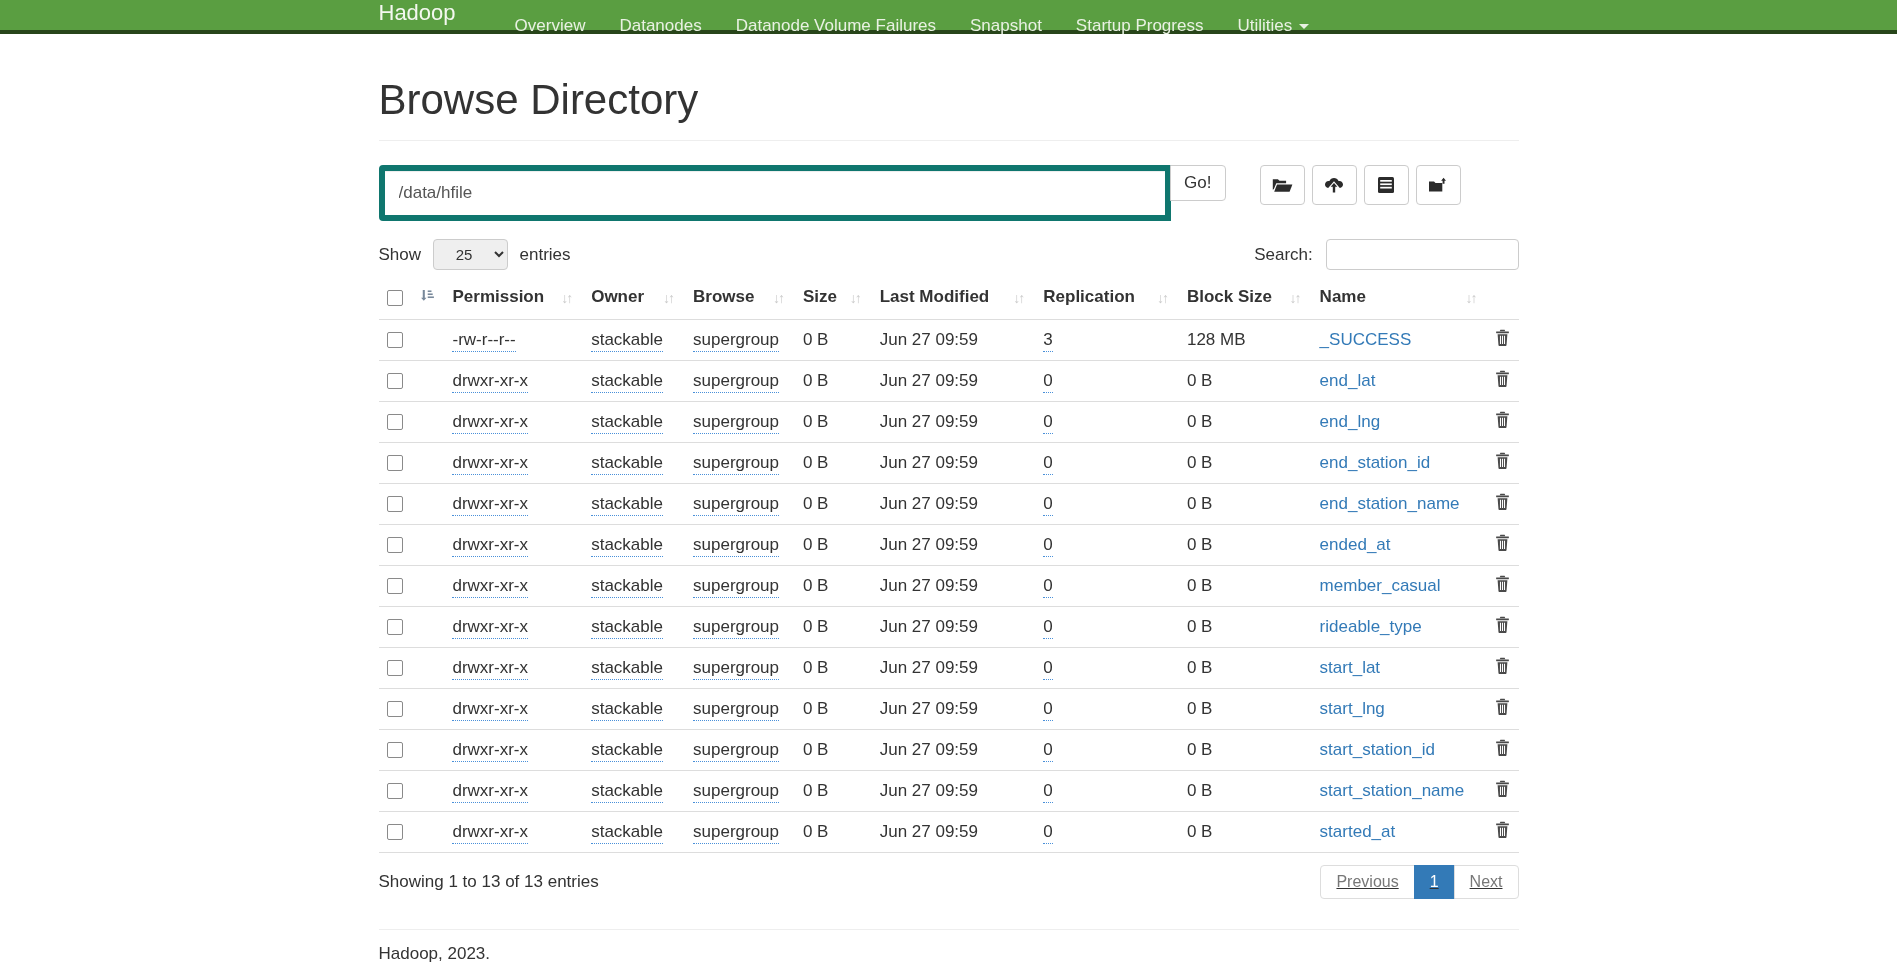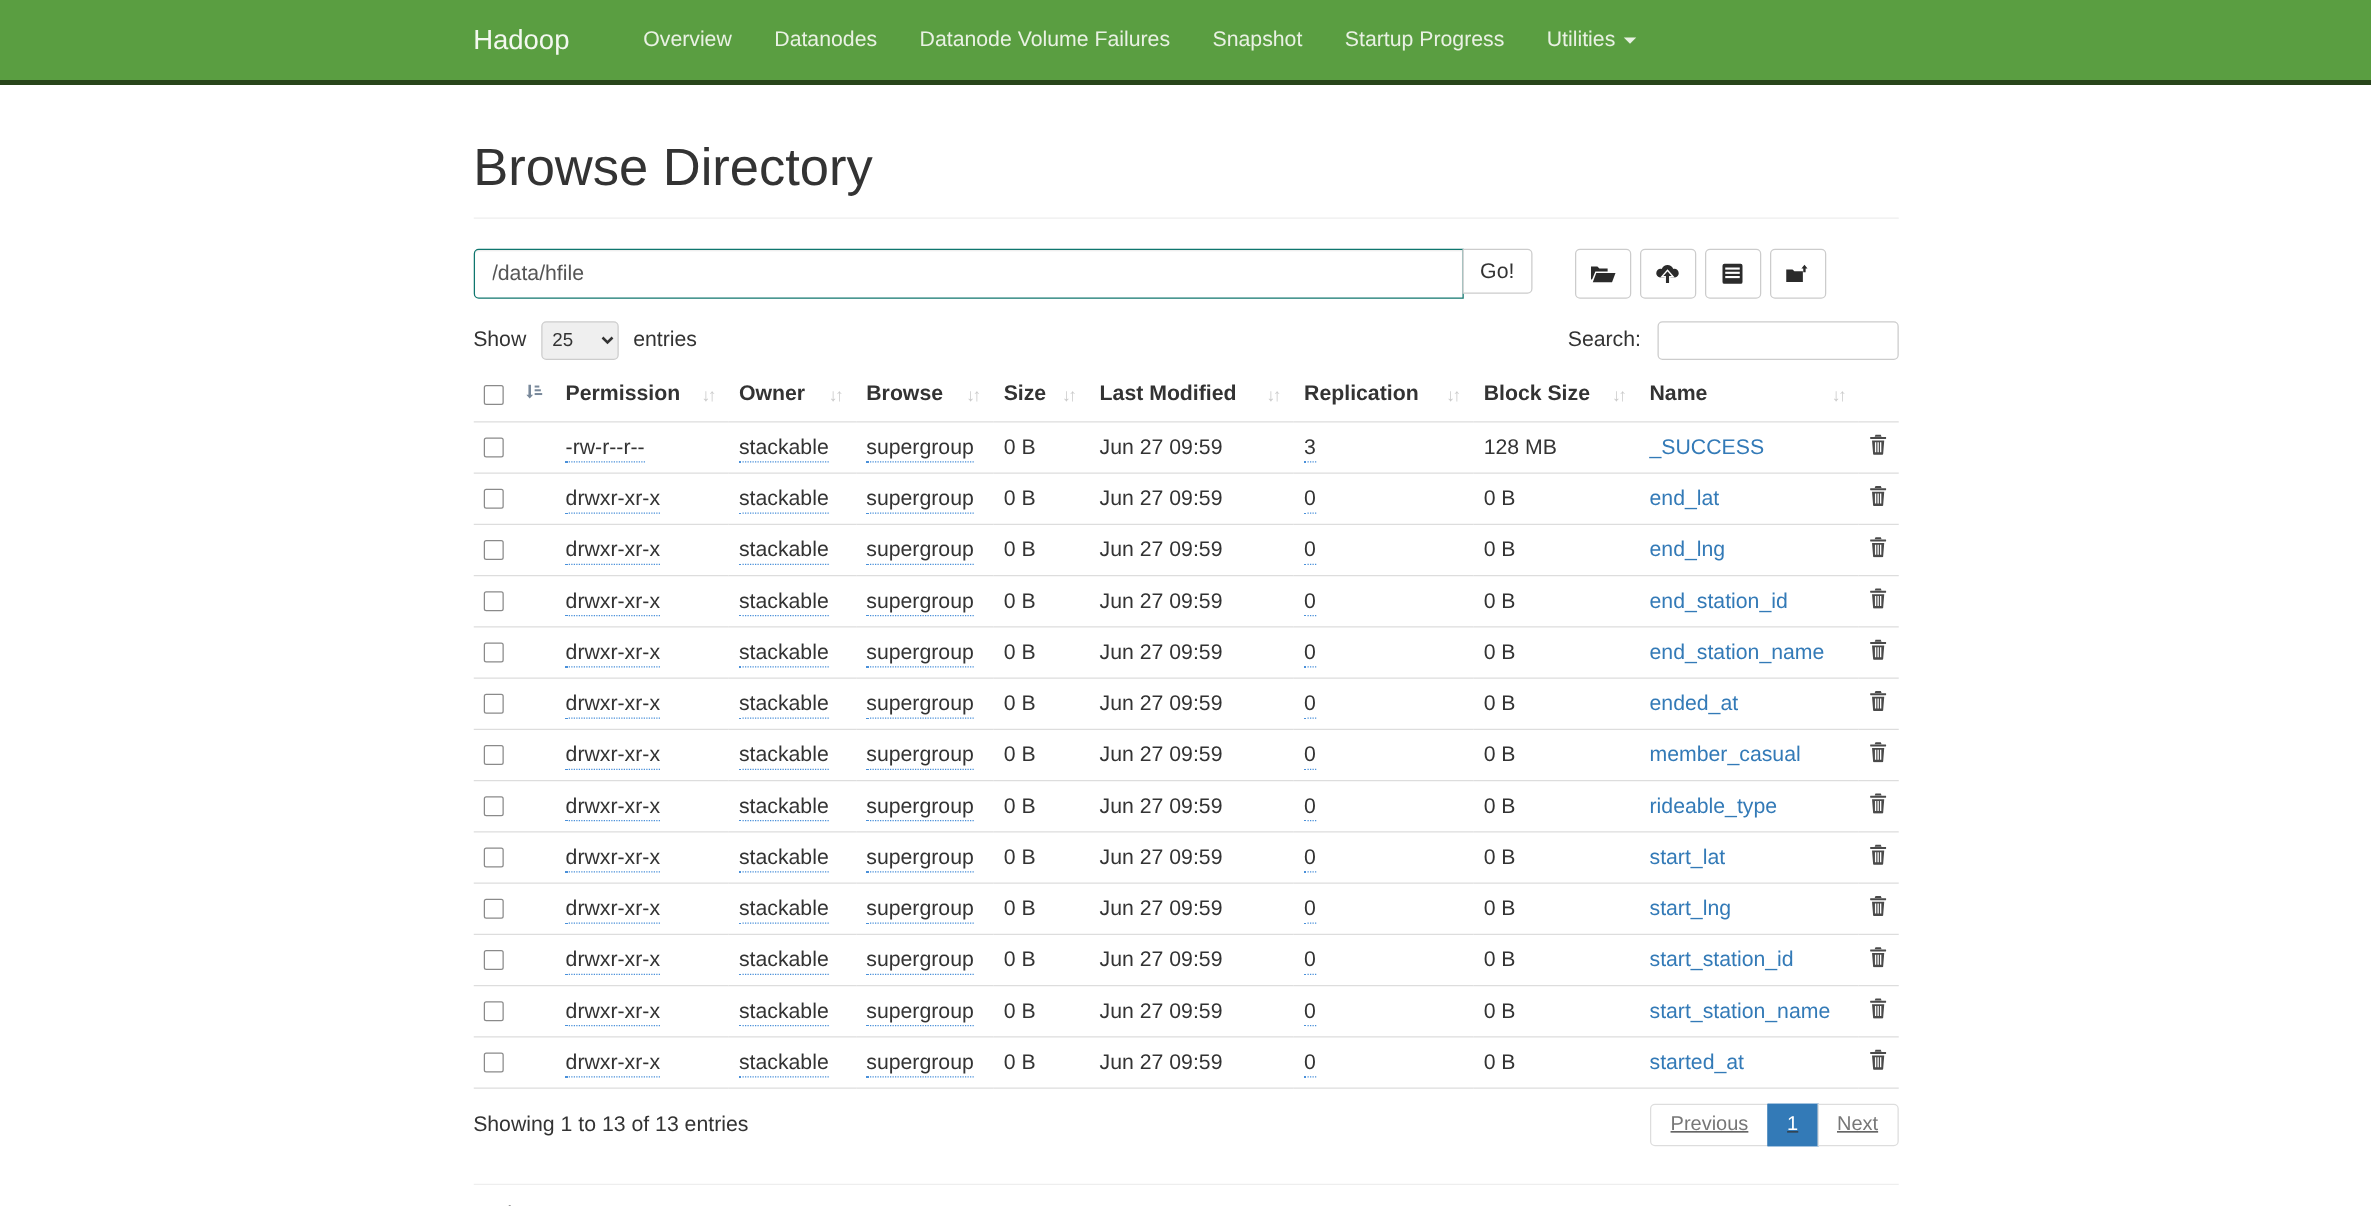--- a/index.html
+++ b/index.html
@@ -7,49 +7,49 @@
   body {
     width: 1897px; height: 965px; overflow: hidden;
     background:#fff; color:#333;
     font-family:"Liberation Sans", sans-serif;
     font-size:17px;
   }
   .container { width:1140px; margin:0 auto; }
 
   
   .navbar { background:#5a9e41; border-bottom:4px solid #28451a; }
-  .nav-inner { height:64px; display:flex; align-items:center; }
+  .nav-inner { height:30px; display:flex; align-items:flex-start; }
   .brand { font-size:22px; color:#f4f8f0; margin-right:26px; cursor:pointer; white-space:nowrap; }
   .nav-links { display:flex; list-style:none; margin:16px; padding:0; }
   .nav-links li { padding:0 17px; font-size:17px; color:#e9f1e3; cursor:pointer; white-space:nowrap; }
   .caret { display:inline-block; margin-left:7px; vertical-align:middle;
            border-left:5px solid transparent; border-right:5px solid transparent; border-top:5px solid #e9f1e3; }
 
   
   h1 { font-size:42px; font-weight:500; margin:42px 0 14px; color:#333; }
   hr { border:0; border-top:1px solid #eee; margin:16px 0 24px; }
 
   
   .path-row { display:flex; align-items:flex-start; margin-bottom:18px; }
   .input-group { display:flex; width:847px; }
-  .path-input { flex:1; height:40px; border:1px solid #0f766e; border-radius:4px 0 0 4px;
+  .path-input { flex:1; height:56px; border:6px solid #0f766e; border-radius:4px 0 0 4px;
                 padding:0 14px; font-size:17px; color:#555; outline:none;
                 box-shadow: inset 0 1px 1px rgba(0,0,0,.075);
                 font-family:"Liberation Sans",sans-serif; }
   .go-btn { height:36px; padding:0 13px; margin-left:-1px; border:1px solid #ccc; background:#fff;
             border-radius:0 4px 4px 0; font-size:17px; color:#333; cursor:pointer;
             font-family:"Liberation Sans",sans-serif; }
   .icon-buttons { margin-left:34px; display:flex; gap:7px; }
   .icon-buttons button { width:45px; height:40px; border:1px solid #ccc; background:#fff;
                          border-radius:4px; display:flex; align-items:center; justify-content:center; cursor:pointer; }
 
   
   .table-controls { display:flex; justify-content:space-between; align-items:center; margin:4px 0 8px; }
   .length-control select { height:31px; min-width:62px; border:1px solid #ccc; border-radius:4px;
-                           padding:2px 4px; font-size:15px; color:#333; margin:0 7px;
+                           padding:2px 18px; font-size:15px; color:#333; margin:0 7px;
                            font-family:"Liberation Sans",sans-serif; }
   .search-control input { width:193px; height:31px; border:1px solid #ccc; border-radius:4px;
                           padding:0 10px; margin-left:8px; font-size:16px;
                           font-family:"Liberation Sans",sans-serif; }
 
   
   table { width:100%; border-collapse:collapse; font-size:17px; border-bottom:1px solid #ddd; }
   thead th { text-align:left; font-weight:bold; padding:9px 8px 11px; border-bottom:1px solid #ddd;
              position:relative; color:#333; white-space:nowrap; }
   th.sortable::after { content:"\2193\2191"; position:absolute; right:12px; top:50%;

